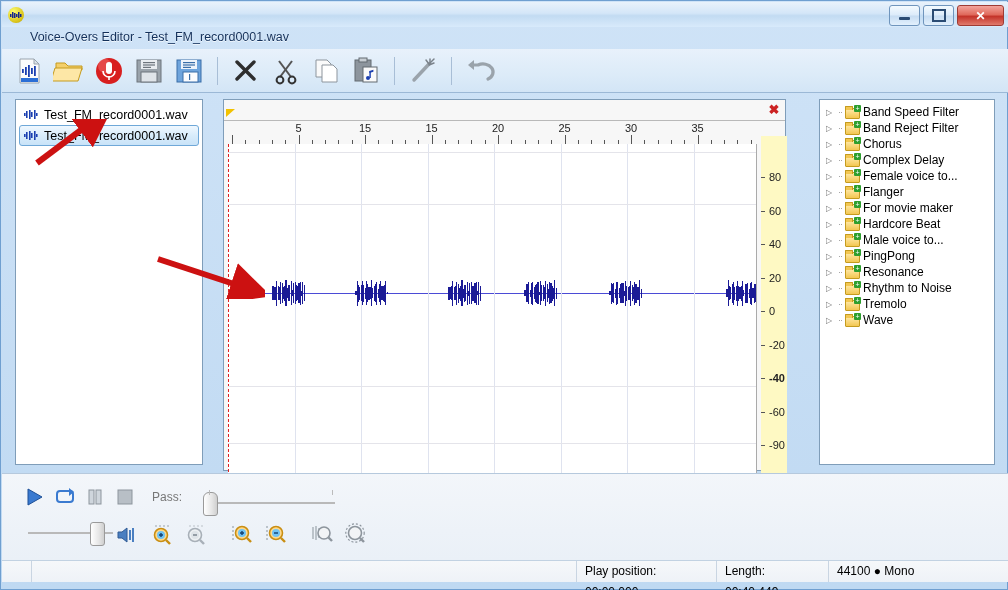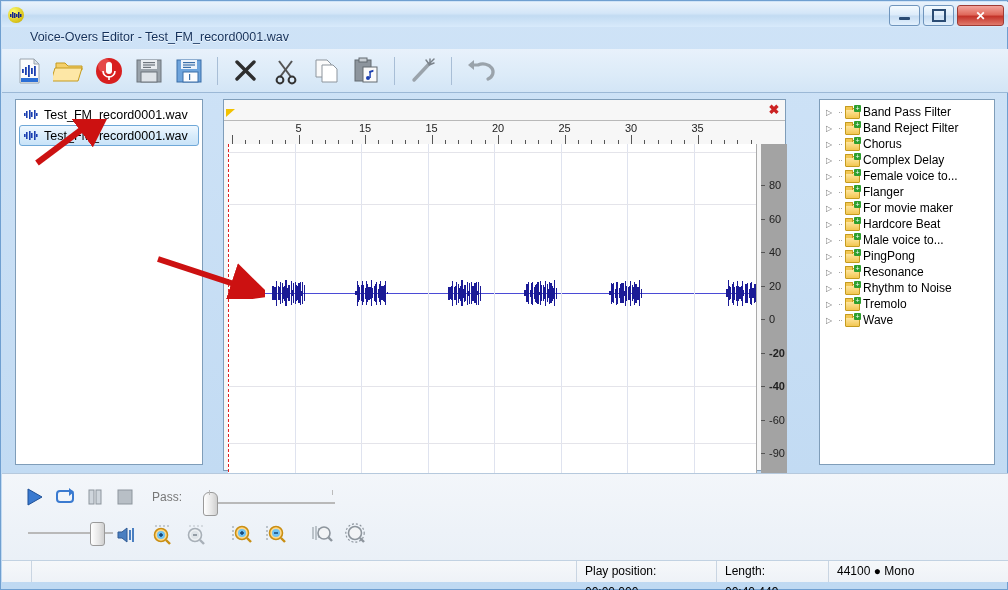--- a/index.html
+++ b/index.html
@@ -105,21 +105,21 @@
   .rtick{position:absolute;bottom:0;width:1px;background:#555;}
   .rlabel{position:absolute;bottom:10px;font-size:11px;color:#222;transform:translateX(-50%);}
   .wavearea{position:absolute;left:4px;top:44px;width:528px;height:383px;
     background:#fff;border-right:1px solid #aaa;overflow:hidden;}
   .vgrid{position:absolute;top:0;width:1px;height:100%;background:#dfe3ef;}
   .hgrid{position:absolute;left:0;width:100%;height:1px;background:#e4e4ea;}
   .centerline{position:absolute;left:0;top:149px;width:100%;height:1.4px;background:#4b4bd6;}
   .playhead{position:absolute;left:0;top:0;width:0;height:100%;
     border-left:1.4px dashed #e02020;}
   .burst{position:absolute;background:#1b1b96;}
-  .amp-axis{position:absolute;left:537px;top:44px;width:26px;height:383px;background:#a3a3a3;}
+  .amp-axis{position:absolute;left:537px;top:36px;width:26px;height:383px;background:#fef9c3;}
   .amp-lab{position:absolute;font-size:11px;color:#222;left:8px;transform:translateY(-50%);}
   .amp-tick{position:absolute;left:0;width:4px;height:1px;background:#555;}
   .hscroll{position:absolute;left:4px;top:432px;width:558px;height:20px;
     background:linear-gradient(to bottom,#fdfdfd,#cfcfcf 55%,#e9e9e9);
     border:1px solid #9a9a9a;box-sizing:border-box;}
   .hs-handle{position:absolute;top:1px;width:10px;height:16px;
     background:linear-gradient(to right,#f1dc8a,#a98b16 50%,#f1dc8a);border:1px solid #8c7110;}
   
   .effects{left:818px;top:98px;width:176px;height:366px;padding:4px 2px;overflow:hidden;}
   .fx-item{height:16px;display:flex;align-items:center;gap:3px;font-size:12px;padding-left:4px;}
@@ -525,42 +525,42 @@
         <div class="amp-lab" style="top: 41px;">80</div>
         <div class="amp-tick" style="top: 74.5px;"></div>
         <div class="amp-lab" style="top: 74.5px;">60</div>
         <div class="amp-tick" style="top: 108px;"></div>
         <div class="amp-lab" style="top: 108px;">40</div>
         <div class="amp-tick" style="top: 141.5px;"></div>
         <div class="amp-lab" style="top: 141.5px;">20</div>
         <div class="amp-tick" style="top: 175px;"></div>
         <div class="amp-lab" style="top: 175px;">0</div>
         <div class="amp-tick" style="top: 208.5px;"></div>
-        <div class="amp-lab" style="top: 208.5px; font-weight: bold;">-20</div>
+        <div class="amp-lab" style="top: 208.5px;">-20</div>
         <div class="amp-tick" style="top: 242px;"></div>
         <div class="amp-lab" style="top: 242px; font-weight: bold;">-40</div>
         <div class="amp-tick" style="top: 275.5px;"></div>
         <div class="amp-lab" style="top: 275.5px;">-60</div>
         <div class="amp-tick" style="top: 309px;"></div>
         <div class="amp-lab" style="top: 309px;">-90</div>
       </div>
     <div class="hscroll">
       <div class="hs-handle" style="left:1px"></div>
       <div class="hs-handle" style="right:1px"></div>
     </div>
   </div>
 
   <div class="panel effects" id="fxpanel">
       <div class="fx-item">
         <span class="fx-arrow">▷</span>
         <span class="fx-dots">··</span>
         <span class="fx-folder">
           <span class="fx-plus">+</span>
         </span>
-        <span>Band Pass Filter</span>
+        <span>Band Speed Filter</span>
       </div>
       <div class="fx-item">
         <span class="fx-arrow">▷</span>
         <span class="fx-dots">··</span>
         <span class="fx-folder">
           <span class="fx-plus">+</span>
         </span>
         <span>Band Reject Filter</span>
       </div>
       <div class="fx-item">

